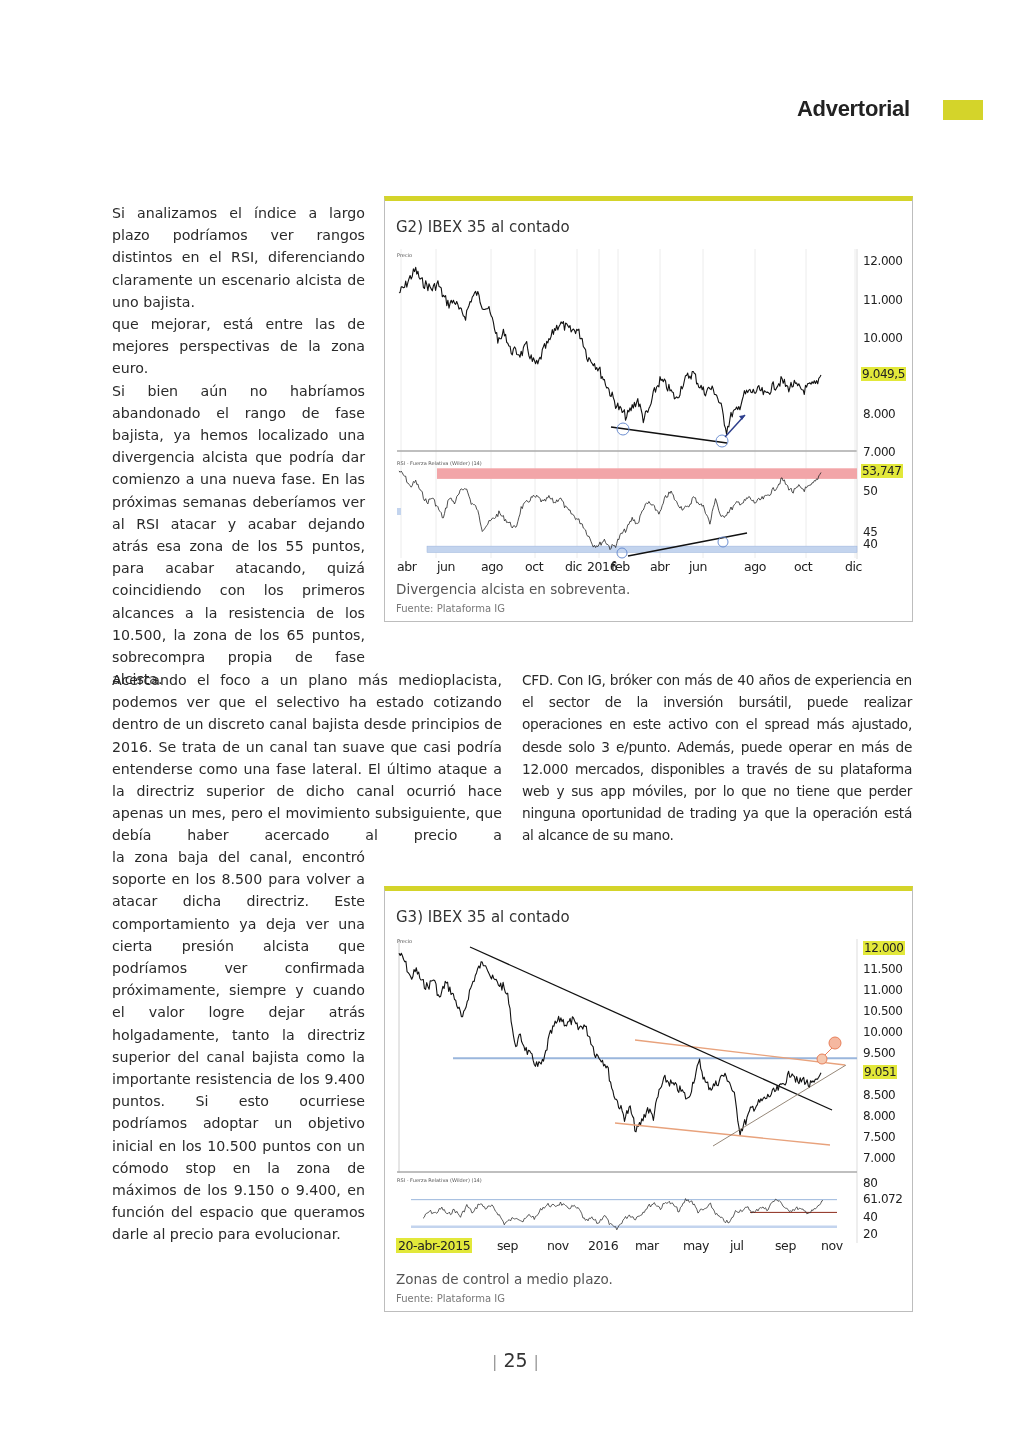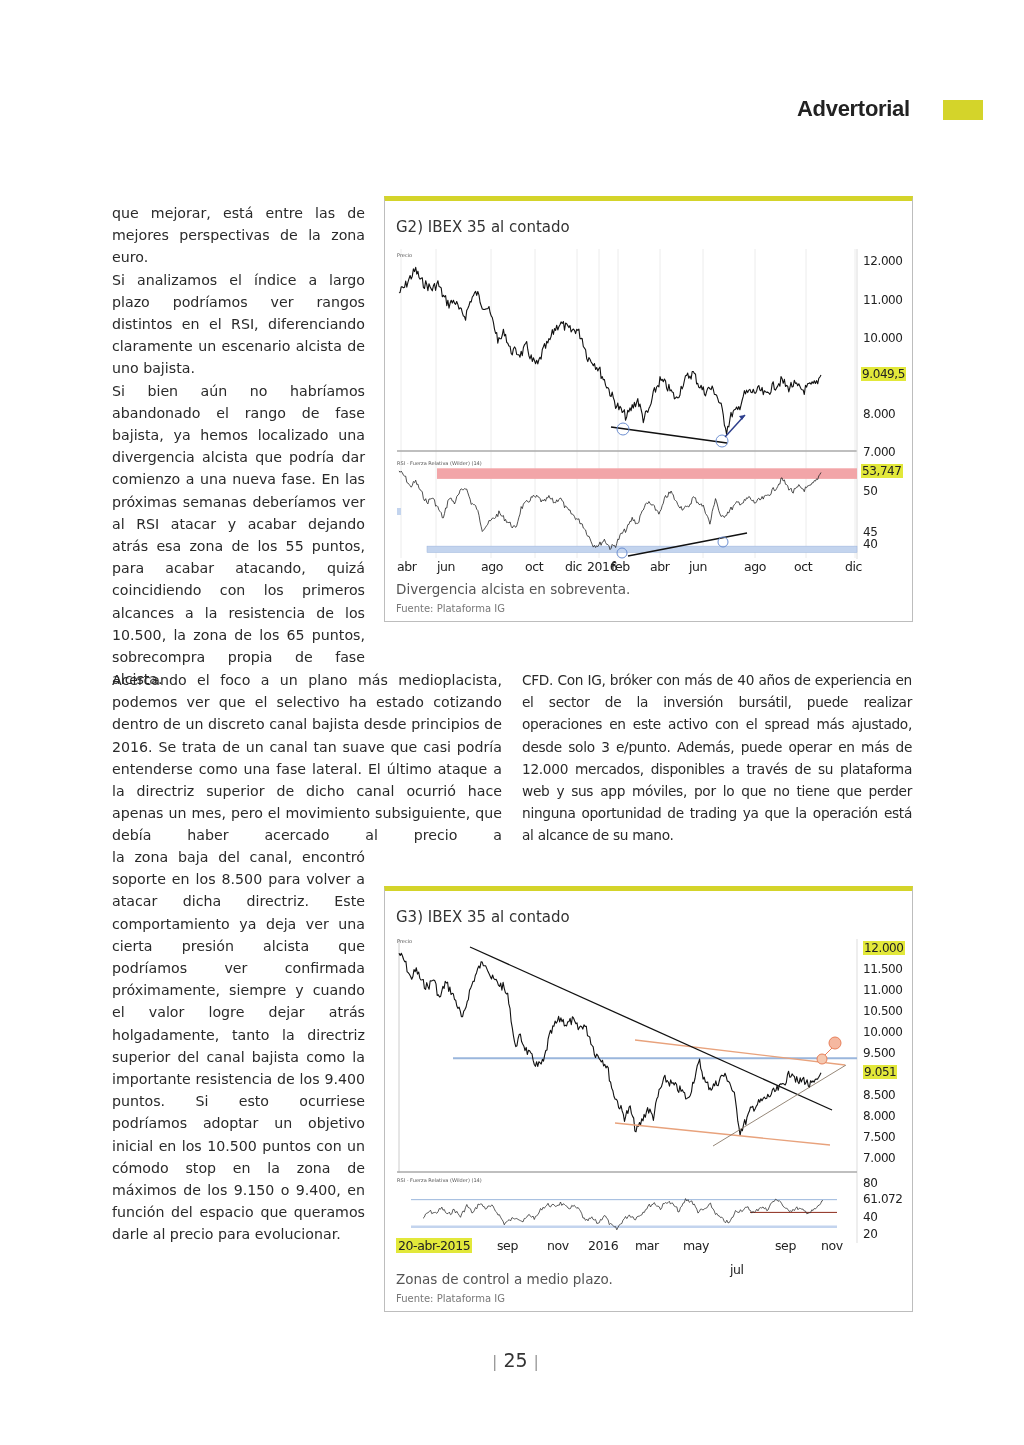--- a/index.html
+++ b/index.html
@@ -32,22 +32,22 @@
   .page-num { position:absolute; left:486px; top:1349px; font-size:19px; color:#333; }
   .page-num .bar { color:#999; font-size:16px; padding:0 6px; }
 </style>
 </head>
 <body>
 
 <div class="header-title">Advertorial</div>
 <div class="header-block"></div>
 
 <div class="col" id="col-a">
+  <p>Si analizamos el índice a largo plazo podríamos ver rangos distintos en el RSI, diferenciando claramente un escenario alcista de uno bajista.</p>
   <p>que mejorar, está entre las de mejores perspectivas de la zona euro.</p>
-  <p>Si analizamos el índice a largo plazo podríamos ver rangos distintos en el RSI, diferenciando claramente un escenario alcista de uno bajista.</p>
   <p>Si bien aún no habríamos abandonado el rango de fase bajista, ya hemos localizado una divergencia alcista que podría dar comienzo a una nueva fase. En las próximas semanas deberíamos ver al RSI atacar y acabar dejando atrás esa zona de los 55 puntos, para acabar atacando, quizá coincidiendo con los primeros alcances a la resistencia de los 10.500, la zona de los 65 puntos, sobrecompra propia de fase alcista.</p>
 </div>
 <div class="col" id="col-b">
   <p class="last">Acercando el foco a un plano más medioplacista, podemos ver que el selectivo ha estado cotizando dentro de un discreto canal bajista desde principios de 2016. Se trata de un canal tan suave que casi podría entenderse como una fase lateral. El último ataque a la directriz superior de dicho canal ocurrió hace apenas un mes, pero el movimiento subsiguiente, que debía haber acercado al precio a</p>
 </div>
 <div class="col" id="col-c">
   <p>CFD. Con IG, bróker con más de 40 años de experiencia en el sector de la inversión bursátil, puede realizar operaciones en este activo con el spread más ajustado, desde solo 3 e/punto. Además, puede operar en más de 12.000 mercados, disponibles a través de su plataforma web y sus app móviles, por lo que no tiene que perder ninguna oportunidad de trading ya que la operación está al alcance de su mano.</p>
 </div>
 <div class="col" id="col-d">
   <p>la zona baja del canal, encontró soporte en los 8.500 para volver a atacar dicha directriz. Este comportamiento ya deja ver una cierta presión alcista que podríamos ver confirmada próximamente, siempre y cuando el valor logre dejar atrás holgadamente, tanto la directriz superior del canal bajista como la importante resistencia de los 9.400 puntos. Si esto ocurriese podríamos adoptar un objetivo inicial en los 10.500 puntos con un cómodo stop en la zona de máximos de los 9.150 o 9.400, en función del espacio que queramos darle al precio para evolucionar.</p>
@@ -156,20 +156,20 @@
     <div class="axis-lbl" style="left: 478px; top: 285.394px;">80</div>
     <div class="axis-lbl" style="left: 478px; top: 301.454px;">61.072</div>
     <div class="axis-lbl" style="left: 478px; top: 319.333px;">40</div>
     <div class="axis-lbl" style="left: 478px; top: 336.303px;">20</div>
     <div class="x-lbl hl" style="left: 11px; top: 347px;">20-abr-2015</div>
     <div class="x-lbl" style="left: 112px; top: 347px;">sep</div>
     <div class="x-lbl" style="left: 162px; top: 347px;">nov</div>
     <div class="x-lbl" style="left: 203px; top: 347px;">2016</div>
     <div class="x-lbl" style="left: 250px; top: 347px;">mar</div>
     <div class="x-lbl" style="left: 298px; top: 347px;">may</div>
-    <div class="x-lbl" style="left: 345px; top: 347px; margin-top: 24px;">jul</div>
+    <div class="x-lbl" style="left: 345px; top: 347px;">jul</div>
     <div class="x-lbl" style="left: 390px; top: 347px;">sep</div>
     <div class="x-lbl" style="left: 436px; top: 347px;">nov</div>
   </div>
 
 <div class="page-num">
   <span class="bar">|</span><span>25</span><span class="bar">|</span>
 </div>
 
 </body></html>

